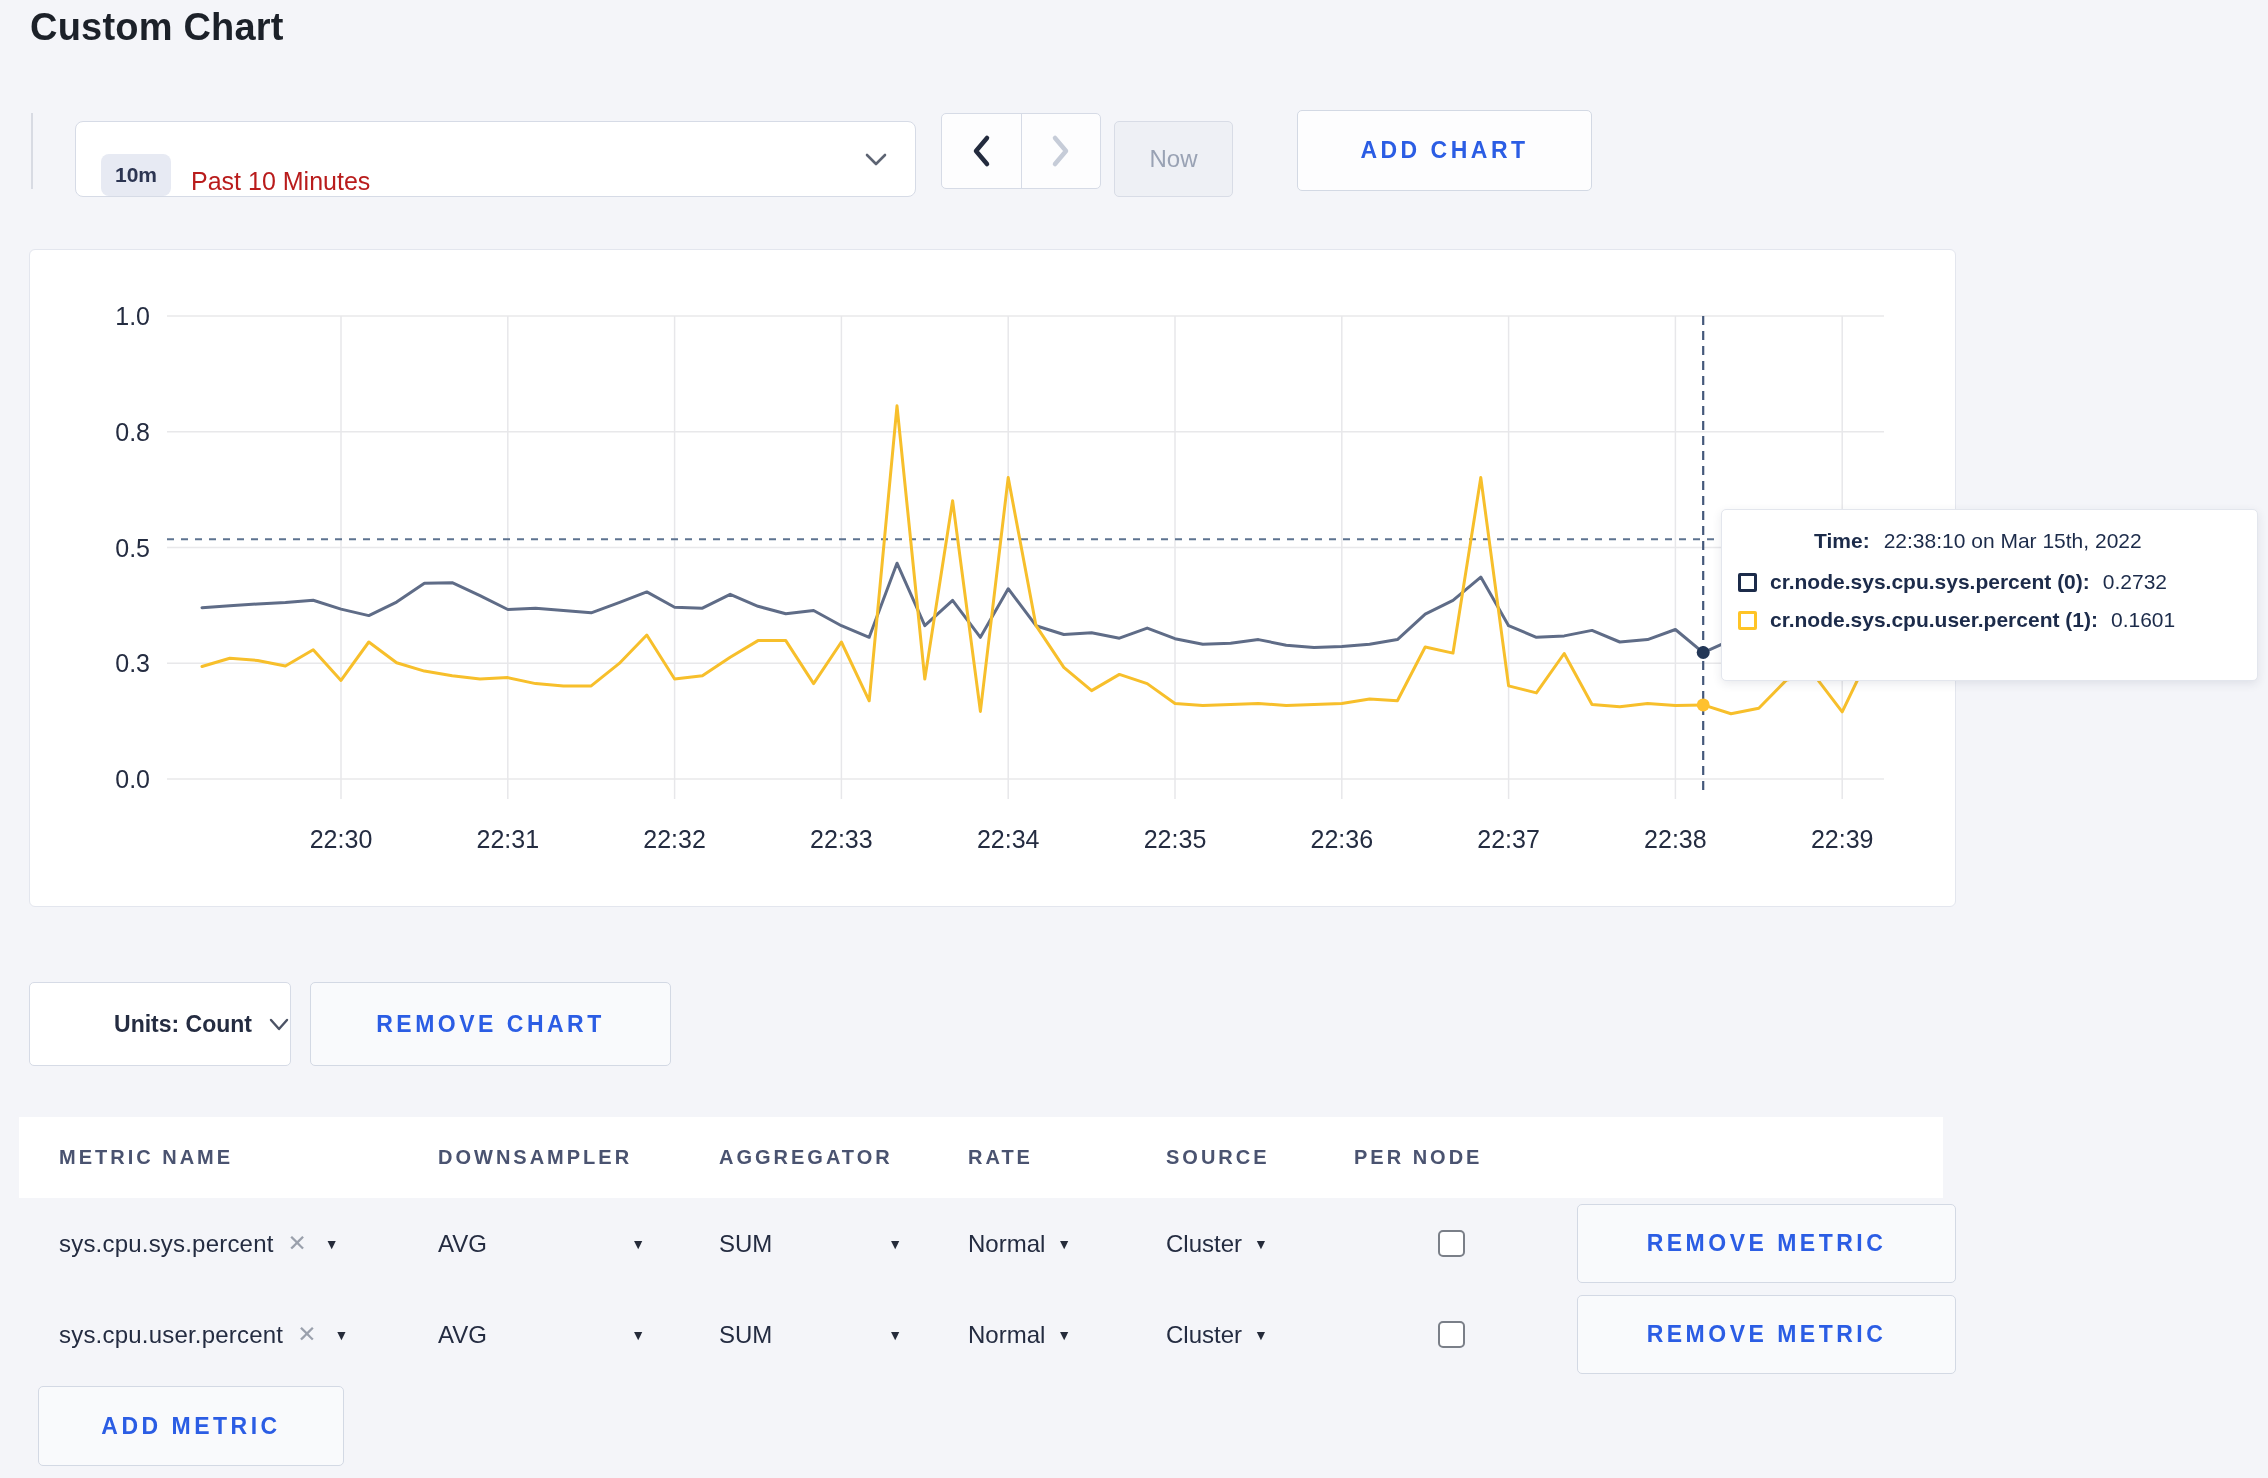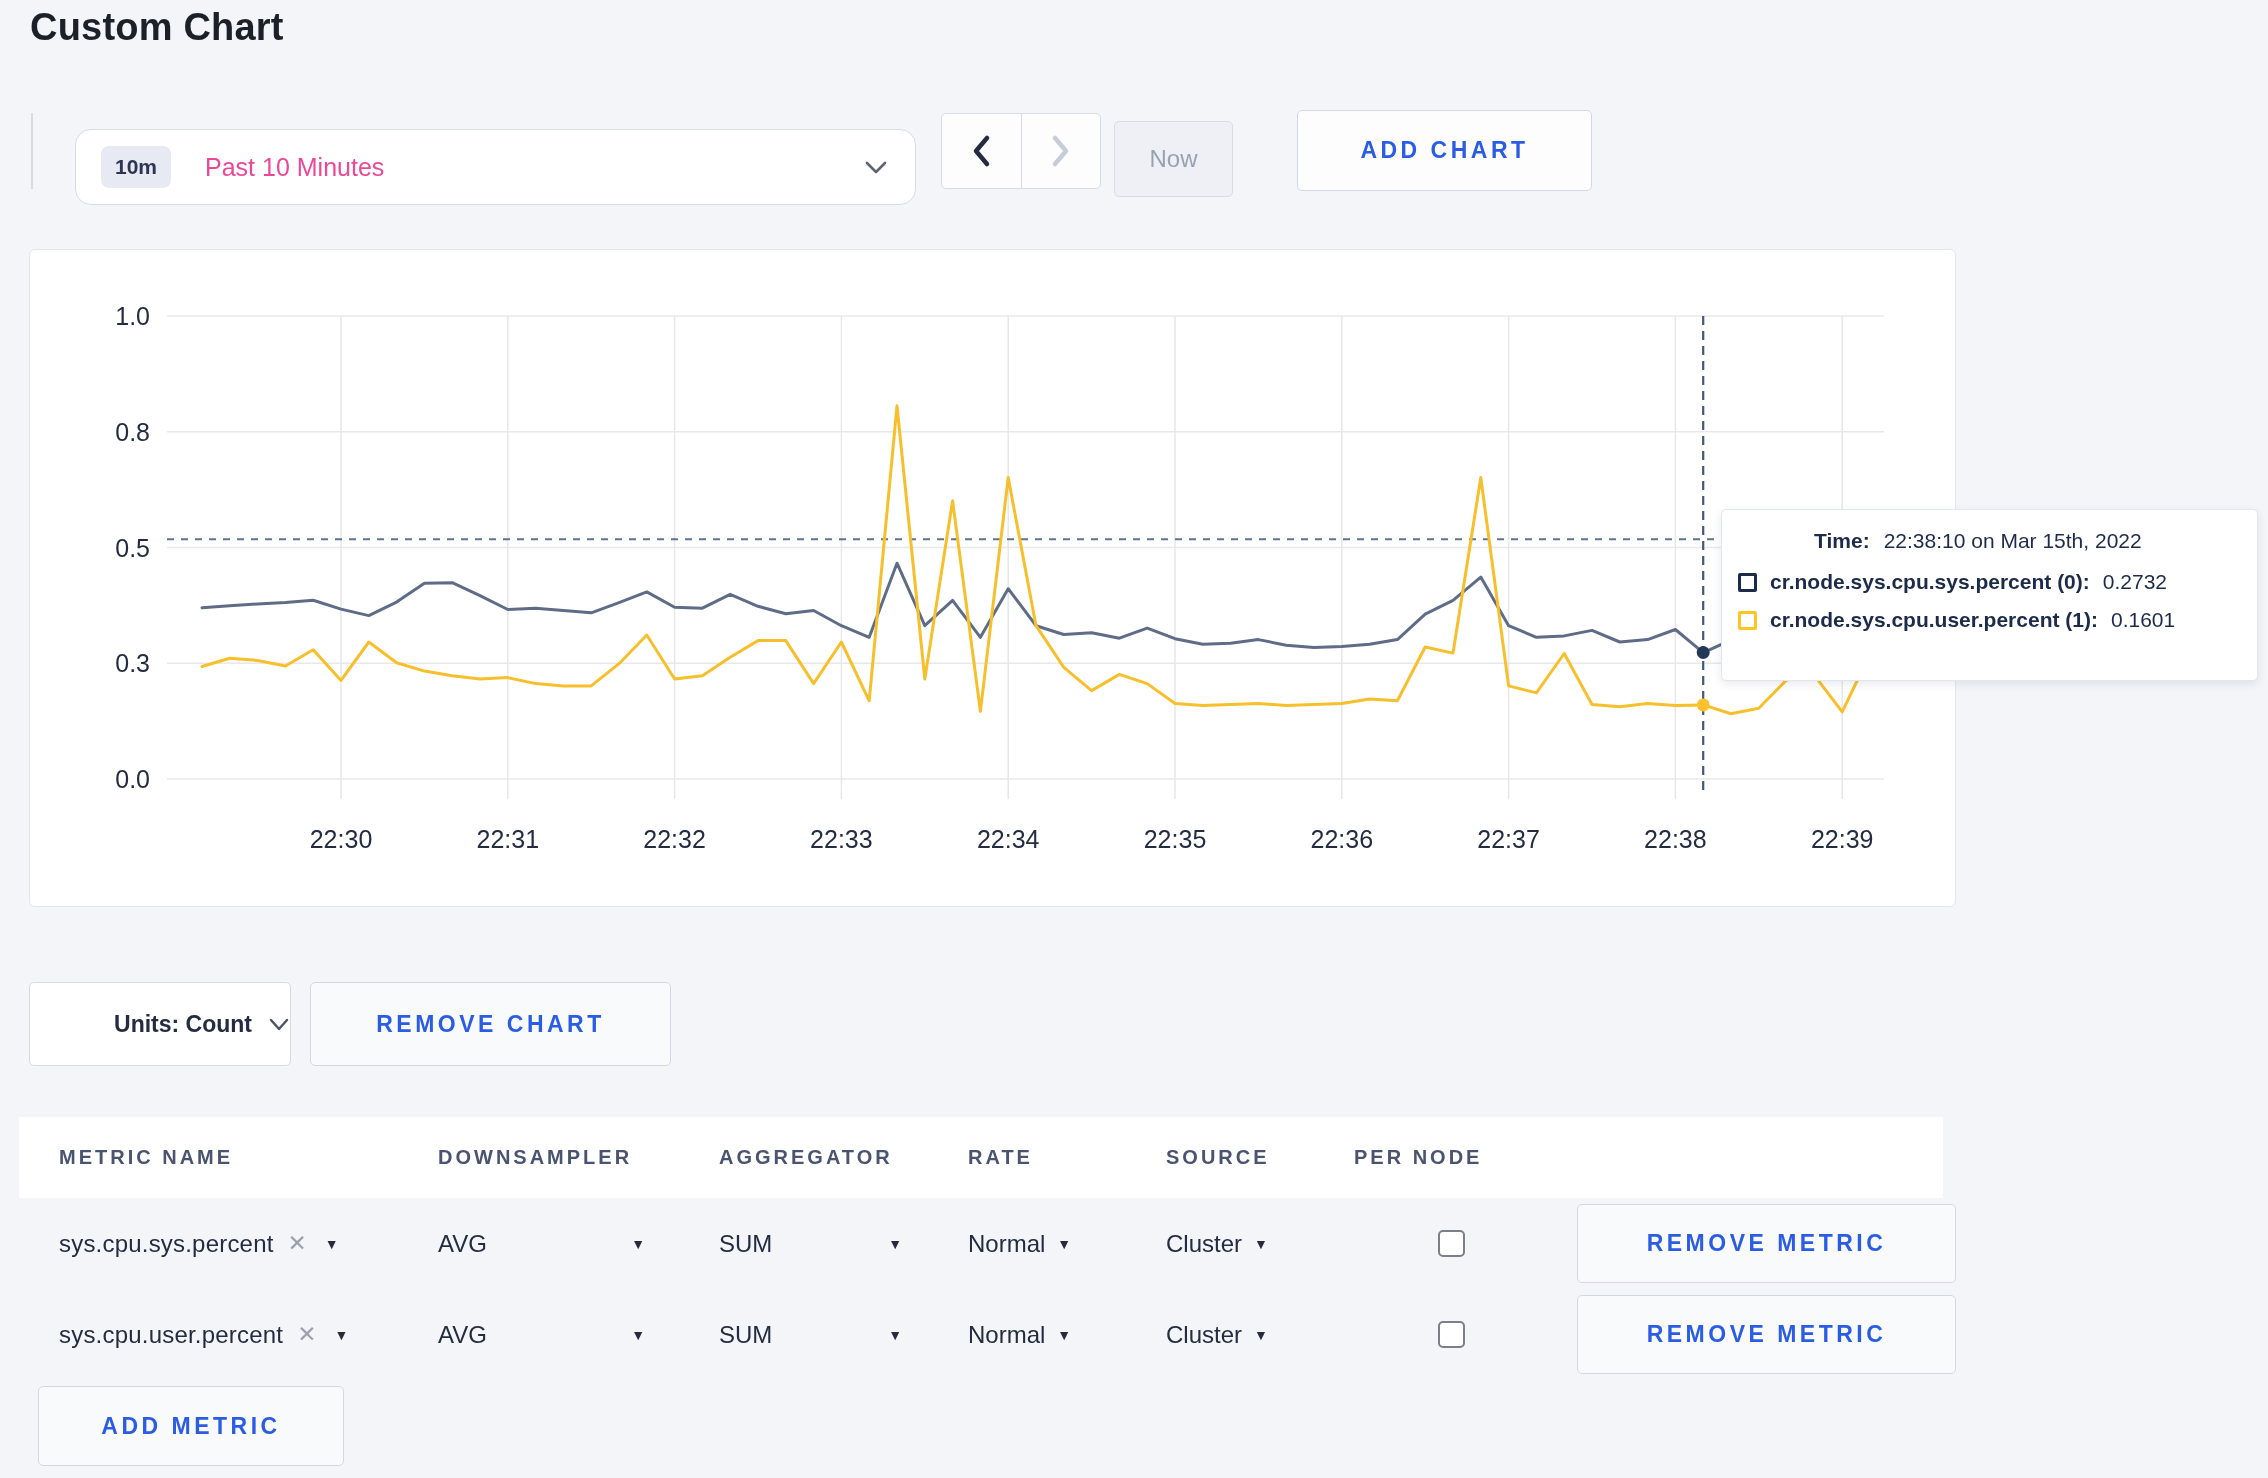--- a/index.html
+++ b/index.html
@@ -16,29 +16,29 @@
   
   #page-title {
     left:30px; top:6px;
     font-size:38px; font-weight:600; color:#1c2129; letter-spacing:.2px;
   }
 
   
   #toolbar { left:29px; top:113px; height:76px; width:2210px; }
   .tb-divider { position:absolute; left:2px; top:0; width:2px; height:76px; background:#d8dbe3; }
   .time-select {
-    position:absolute; left:46px; top:16px; width:841px; height:76px;
-    background:#fff; border:1.5px solid #d6dbe6; border-radius:16px;
-    display:flex; align-items:center; cursor:pointer;
+    position:absolute; left:46px; top:8px; width:841px; height:76px;
+    background:#fff; border:1.5px solid #d6dbe6; border-radius:8px;
+    display:flex; align-items:flex-end; cursor:pointer;
   }
   .time-badge {
     margin-left:25px; background:#e7eaf3; color:#2c3552;
     font-size:21px; font-weight:700; padding:9px 14px; border-radius:8px;
   }
-  .time-label { margin-left:34px; font-size:25px; color:#ec4899; }
+  .time-label { margin-left:20px; font-size:25px; color:#b91c1c; }
   .time-chevron { position:absolute; right:26px; top:28px; }
   .arrow-group {
     position:absolute; left:912px; top:0; width:160px; height:76px;
     background:#fdfdfe; border:1.5px solid #d6dbe6; border-radius:5px;
     display:flex;
   }
   .arrow-btn {
     flex:1; display:flex; align-items:center; justify-content:center;
     background:transparent; border:none; cursor:pointer;
   }

